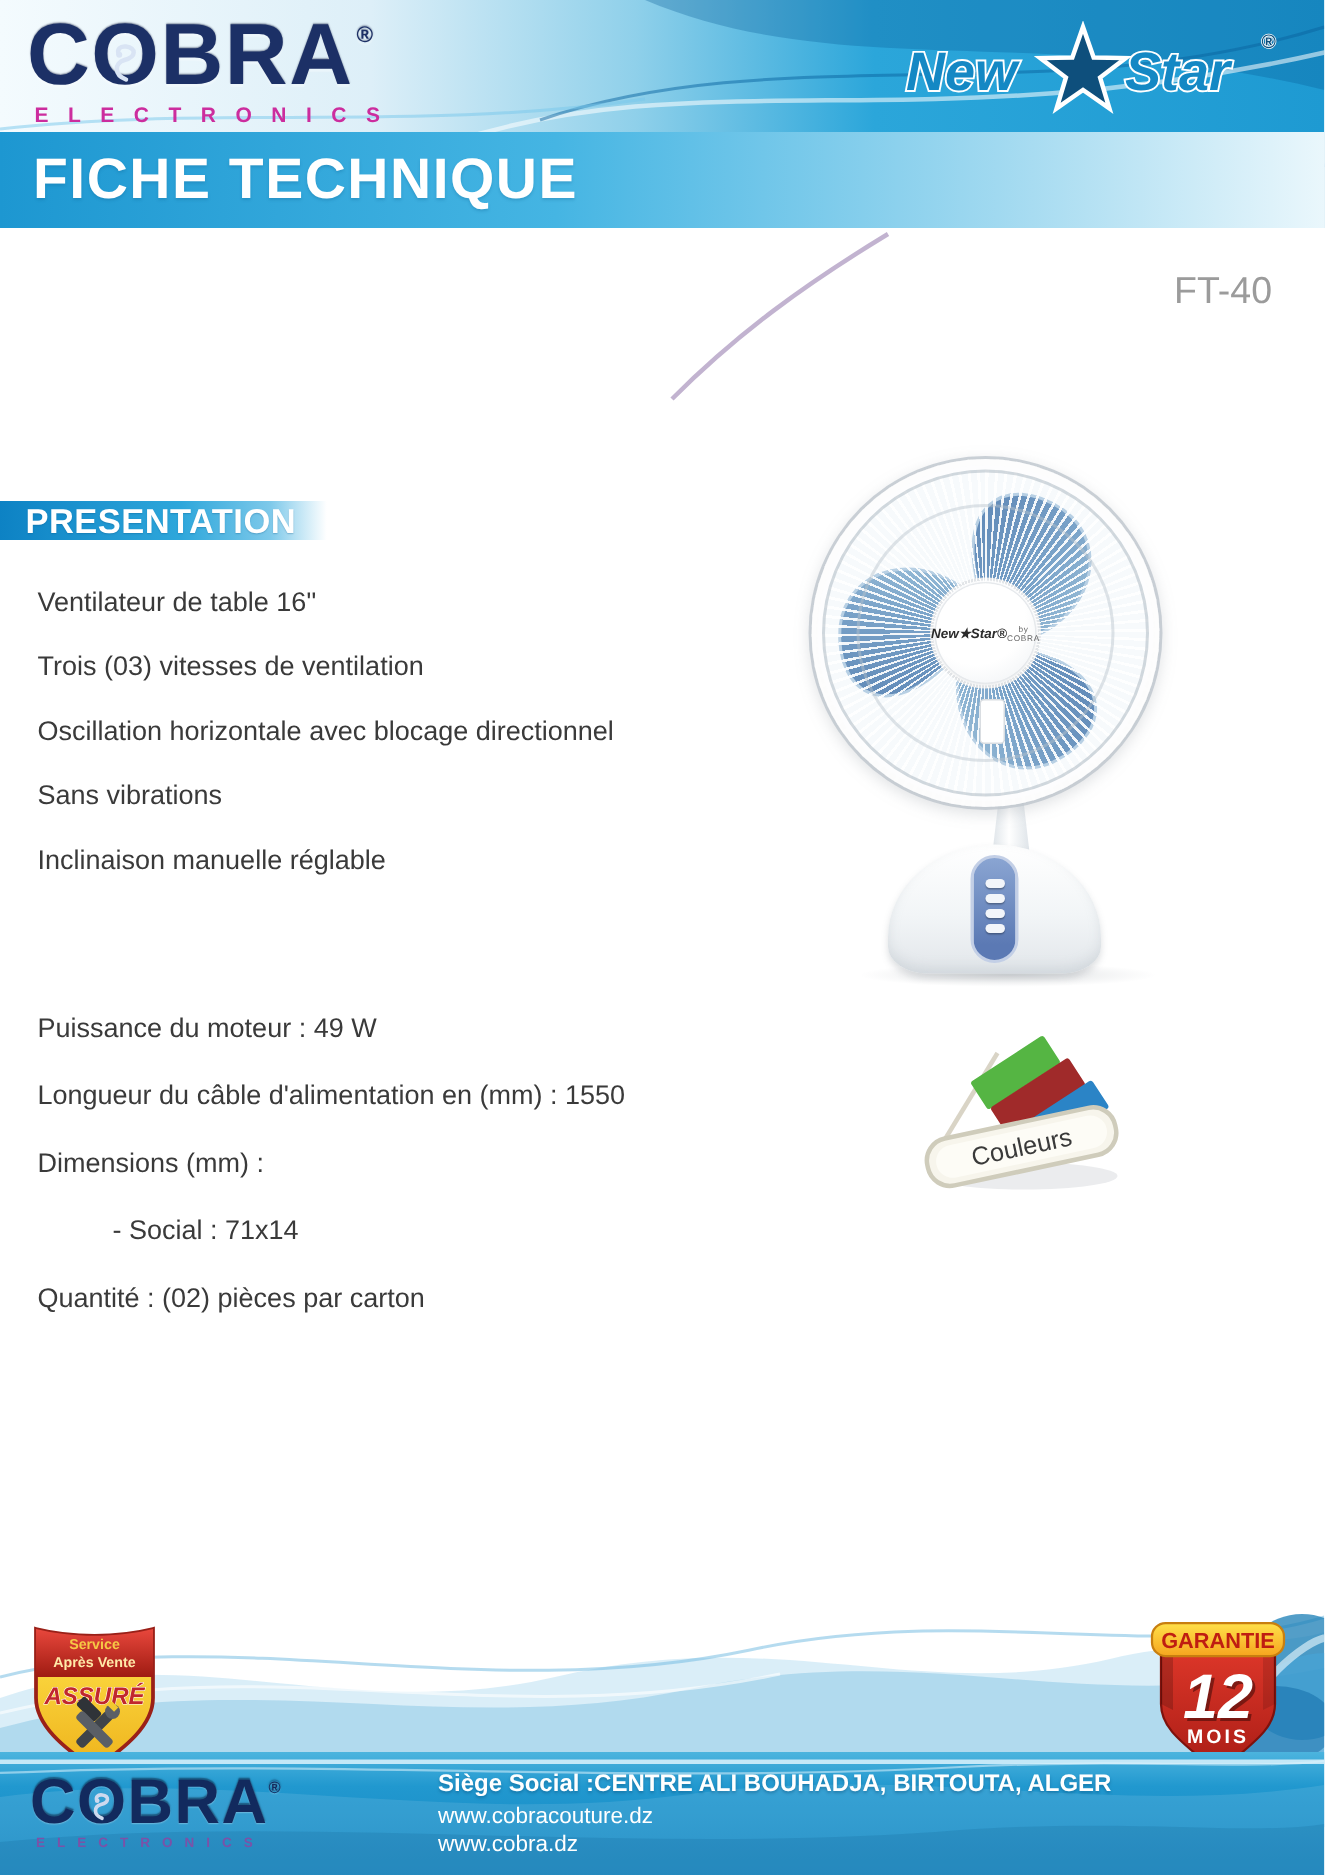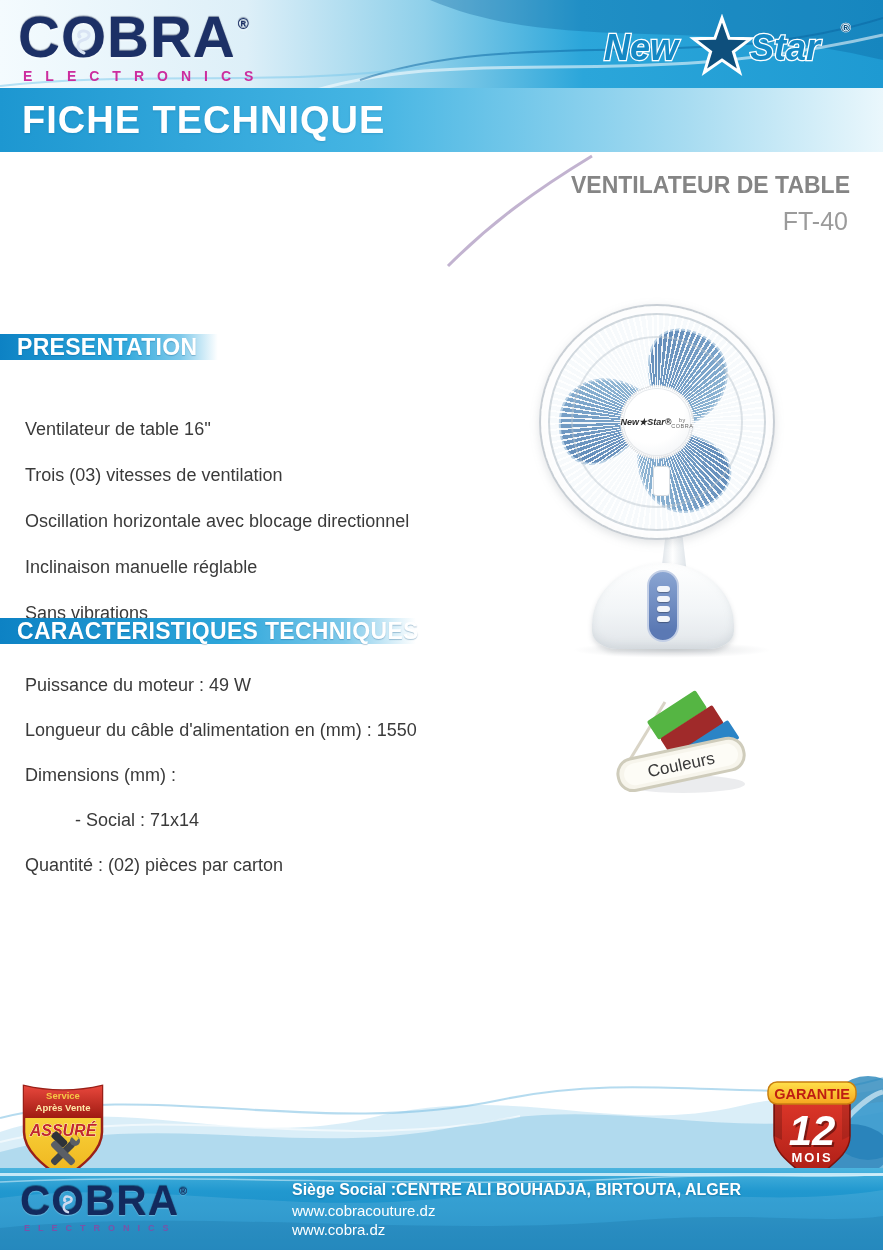--- a/index.html
+++ b/index.html
@@ -48,21 +48,21 @@
     position:absolute; height:26px; color:#fff; font-weight:700; font-size:23px;
     line-height:26px; padding-left:17px;
     background:linear-gradient(to right,#0d82c4 0%,#2ea7db 55%,#7ec9ea 82%,rgba(255,255,255,0) 99%);
     text-shadow:0 1px 1px rgba(8,80,130,.3); letter-spacing:.3px;
   }
   .presentation-band { top:334px; left:0; width:220px; }
   .carac-band { top:618px; left:0; width:420px; }
 
   
   .presentation-list { position:absolute; top:392px; left:25px; width:480px; }
-  .p-item { font-size:18px; line-height:18px; color:#3a3a3a; margin-bottom:25px;margin-top:28px; }
+  .p-item { font-size:18px; line-height:18px; color:#3a3a3a; margin-bottom:25px; }
   .carac-list { position:absolute; top:676px; left:25px; width:490px; }
   .c-item { font-size:18px; line-height:18px; color:#3a3a3a; margin-bottom:27px; }
   .c-item.indent { margin-left:50px; }
 
   
   .fan { position:absolute; left:537px; top:306px; width:272px; height:356px; }
   .fan-head { position:absolute; left:4px; top:0; width:232px; height:232px; filter:drop-shadow(0 3px 5px rgba(80,90,100,.18)); }
   .fan-blades-svg { position:absolute; inset:0; }
   .fan-grille {
     position:absolute; inset:0; border-radius:50%;
@@ -180,33 +180,32 @@
     <path d="M0,1152 C160,1108 300,1160 460,1126 C620,1092 720,1146 883,1112 L883,1168 L0,1168 Z" fill="rgba(100,180,220,.35)"></path>
     <path d="M0,1118 C150,1080 320,1138 500,1100 C650,1068 780,1110 883,1078" fill="none" stroke="rgba(120,190,225,.55)" stroke-width="2"></path>
     <path d="M0,1142 C180,1098 330,1156 520,1116" fill="none" stroke="rgba(255,255,255,.6)" stroke-width="2"></path>
     <circle cx="868" cy="1118" r="42" fill="rgba(25,125,182,.75)"></circle>
     <circle cx="883" cy="1160" r="58" fill="rgba(70,165,215,.65)"></circle>
     <ellipse cx="850" cy="1150" rx="40" ry="26" fill="rgba(15,105,165,.5)"></ellipse>
     <path d="M818,1168 C835,1120 870,1095 883,1092" fill="none" stroke="rgba(240,252,255,.6)" stroke-width="5"></path>
   </svg>
 
   <div class="product-title">
-    <div class="pt-main">VENTILATEUR DE TABLE</div>
     <div class="pt-model">FT-40</div>
   </div>
 
   <div class="band presentation-band">
     <span>PRESENTATION</span>
   </div>
   <div class="presentation-list">
     <div class="p-item">Ventilateur de table 16''</div>
     <div class="p-item">Trois (03) vitesses de ventilation</div>
     <div class="p-item">Oscillation horizontale avec blocage directionnel</div>
+    <div class="p-item">Sans vibrations</div>
     <div class="p-item">Inclinaison manuelle réglable</div>
-    <div class="p-item">Sans vibrations</div>
   </div>
 
   <div class="fan">
     <div class="fan-shadow"></div>
     <div class="fan-neck"></div>
     <div class="fan-base"></div>
     <div class="fan-control">
       <div class="ctrl-btn"></div>
       <div class="ctrl-btn"></div>
       <div class="ctrl-btn"></div>
@@ -232,23 +231,20 @@
       <div class="fan-grille"></div>
       <div class="fan-ring-inner"></div>
       <div class="fan-hub">
         <div class="hub-line1">New★Star®</div>
         <div class="hub-line2">by COBRA</div>
       </div>
       <div class="fan-clip"></div>
     </div>
   </div>
 
-  <div class="band carac-band">
-    <span>CARACTERISTIQUES TECHNIQUES</span>
-  </div>
   <div class="carac-list">
     <div class="c-item">Puissance du moteur : 49 W</div>
     <div class="c-item">Longueur du câble d'alimentation en (mm) : 1550</div>
     <div class="c-item">Dimensions (mm) :</div>
     <div class="c-item indent">- Social : 71x14</div>
     <div class="c-item">Quantité : (02) pièces par carton</div>
   </div>
 
   <div class="couleurs">
     <svg viewBox="0 0 162 110" width="162" height="110">

